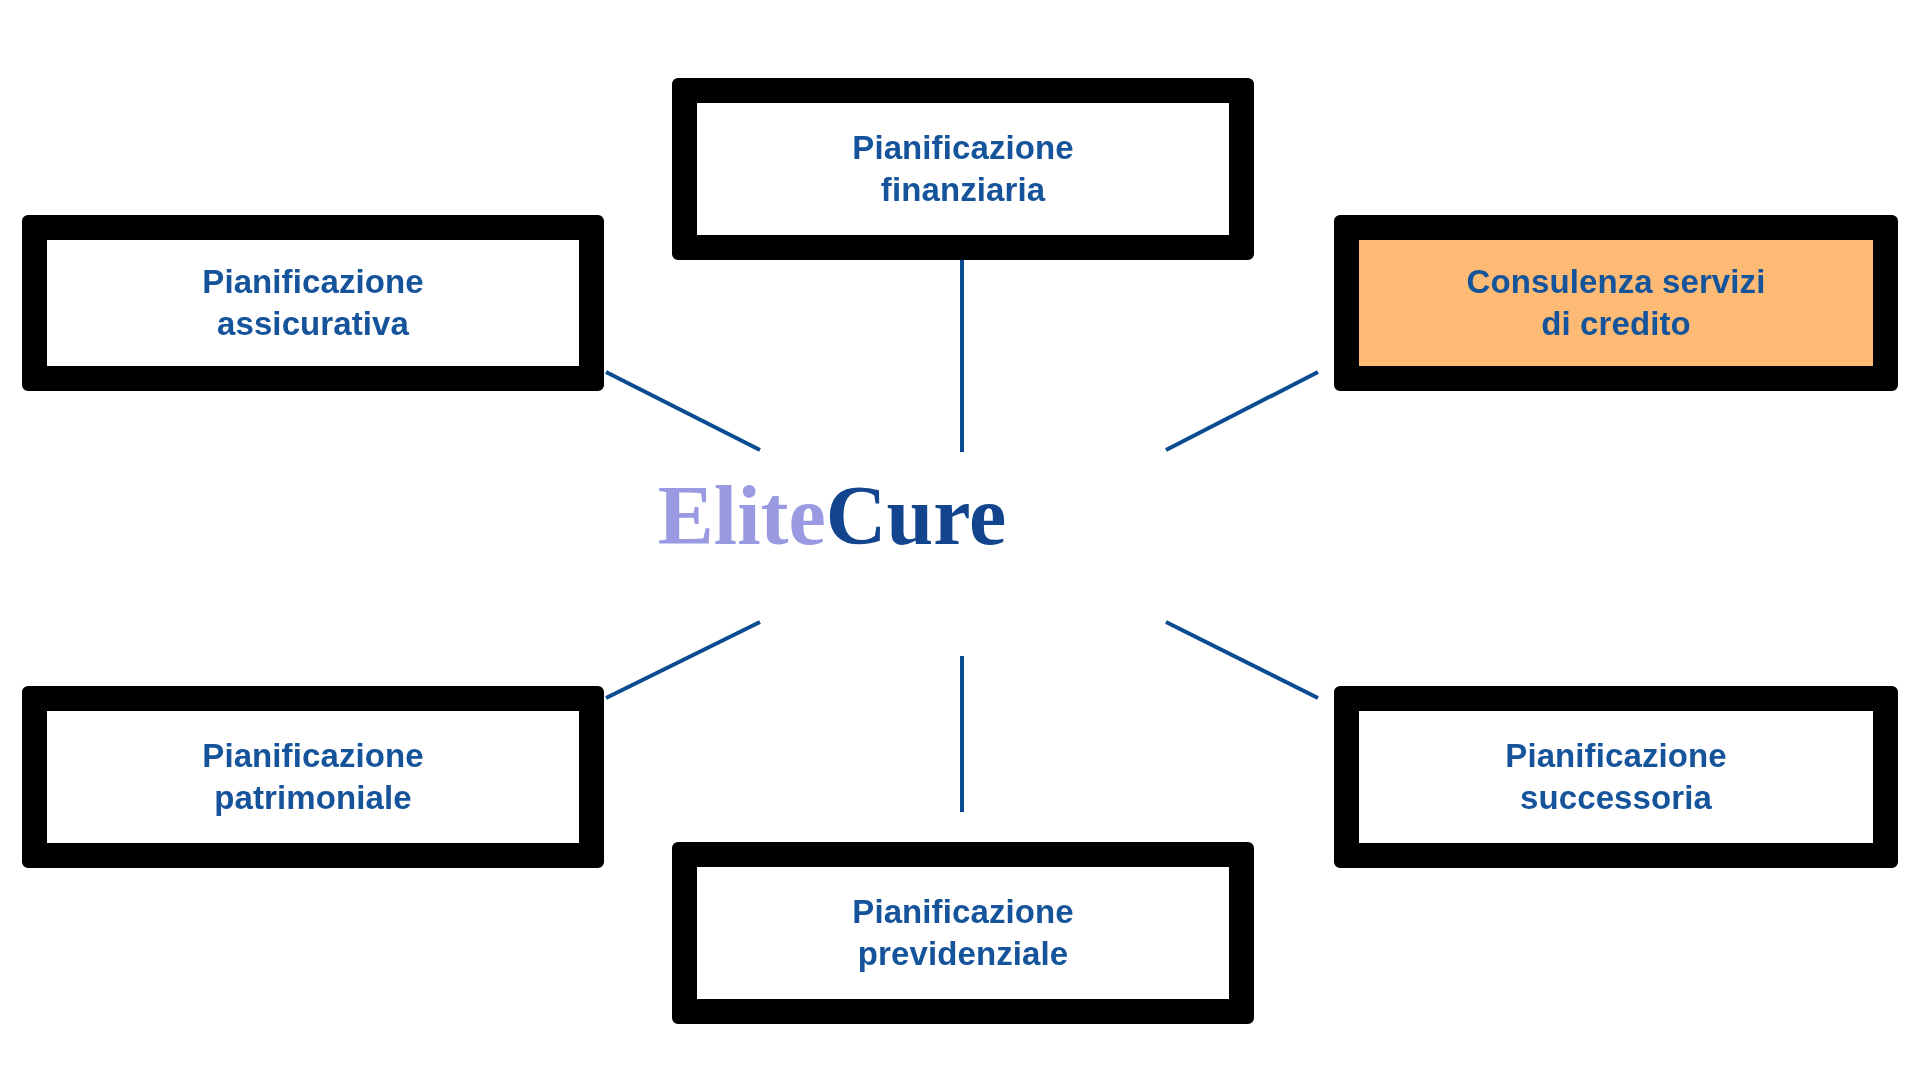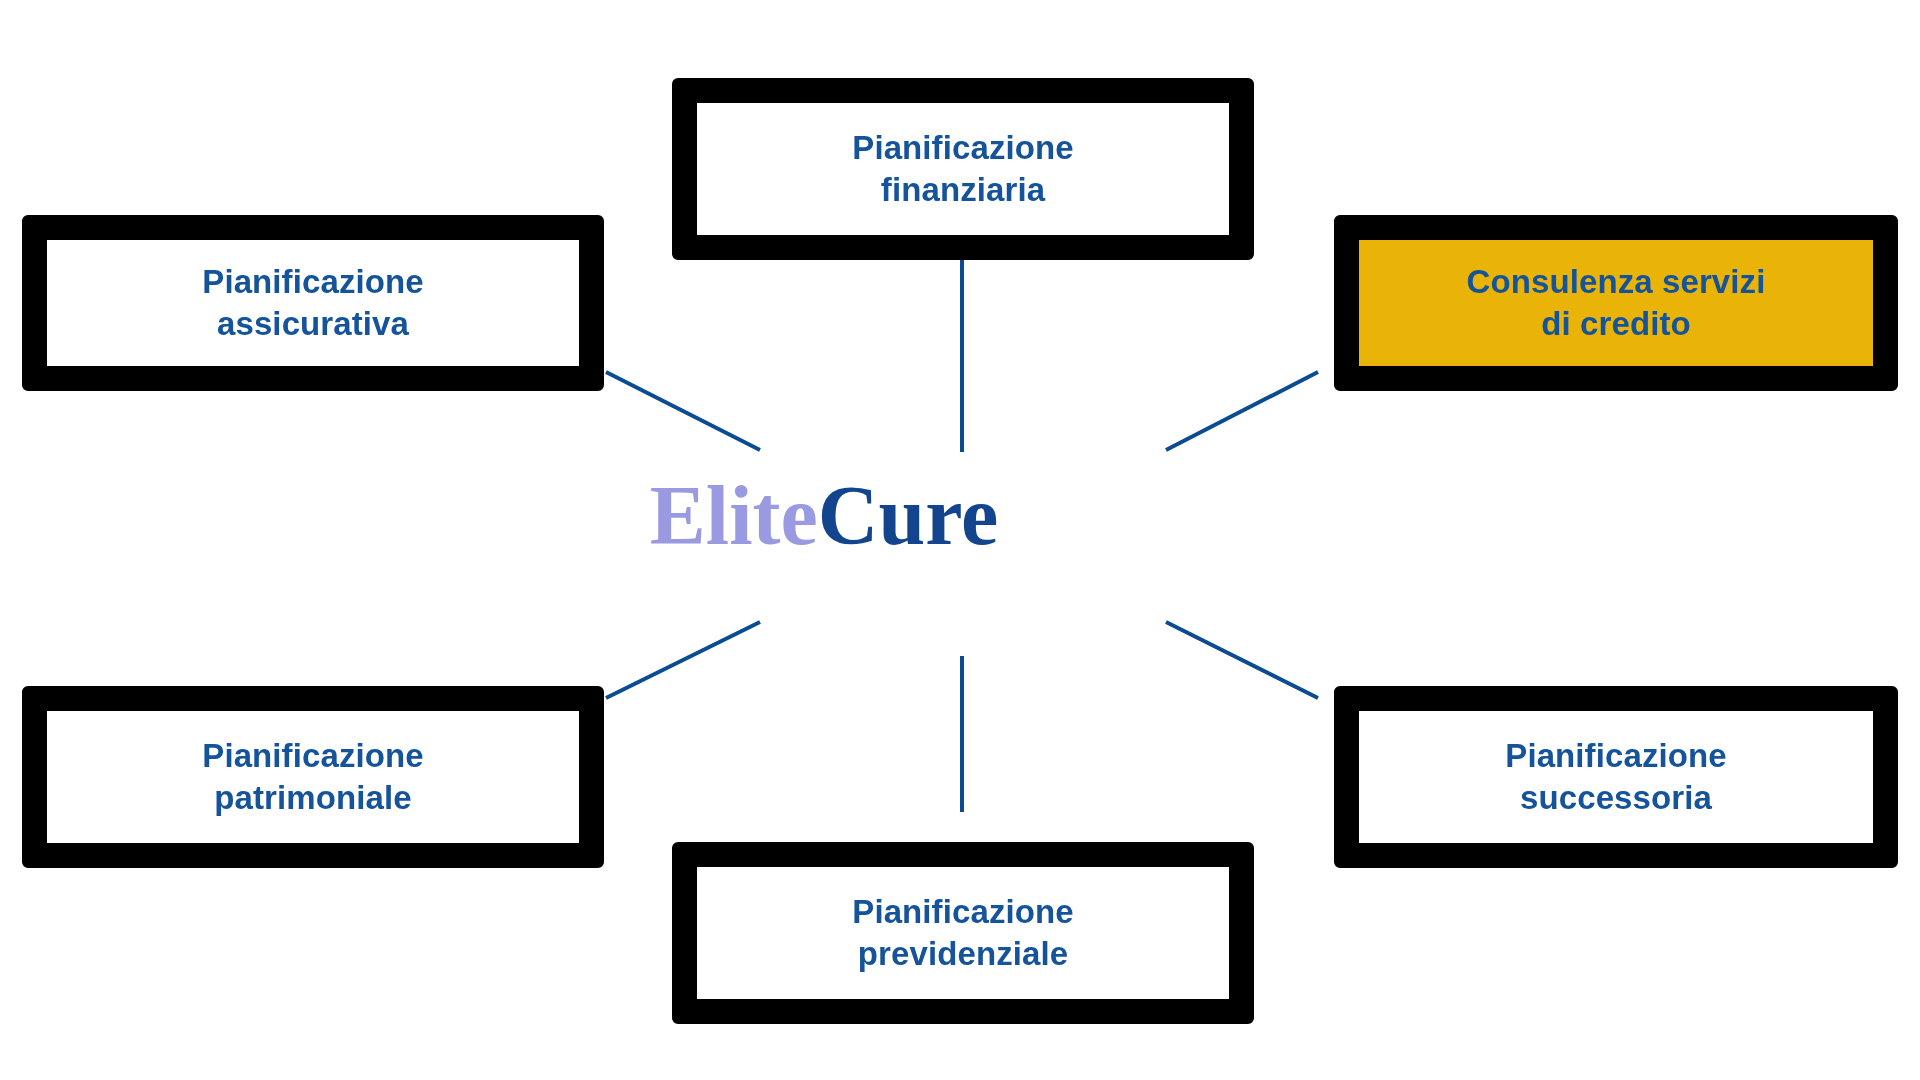--- a/index.html
+++ b/index.html
@@ -48,21 +48,21 @@
   
   #node-top          { left: 672px;  top: 78px;   width: 582px; height: 182px; }
   #node-top-left     { left: 22px;   top: 215px;  width: 582px; height: 176px; }
   #node-top-right    { left: 1334px; top: 215px;  width: 564px; height: 176px; }
   #node-bottom-left  { left: 22px;   top: 686px;  width: 582px; height: 182px; }
   #node-bottom-right { left: 1334px; top: 686px;  width: 564px; height: 182px; }
   #node-bottom       { left: 672px;  top: 842px;  width: 582px; height: 182px; }
 
   #brand {
     position: absolute;
-    left: 8px;
+    left: 16px;
     top: 474px;
     width: 1632px;
     text-align: center;
     font-family: "Liberation Serif", serif;
     font-weight: bold;
     font-size: 84px;
     line-height: 1;
     white-space: nowrap;
   }
   #brand .brand-a { color: #9A9AE2; }
@@ -85,21 +85,21 @@
   <div class="node" id="node-top" style="border-color: rgb(0, 0, 0); background: rgb(255, 255, 255);">
     <span class="node-label" style="color: rgb(21, 84, 154);">Pianificazione
 finanziaria</span>
   </div>
 
   <div class="node" id="node-top-left" style="border-color: rgb(0, 0, 0); background: rgb(255, 255, 255);">
     <span class="node-label" style="color: rgb(21, 84, 154);">Pianificazione
 assicurativa</span>
   </div>
 
-  <div class="node" id="node-top-right" style="border-color: rgb(0, 0, 0); background: #eab308;">
+  <div class="node" id="node-top-right" style="border-color: rgb(0, 0, 0); background: #fdba74;">
     <span class="node-label" style="color: rgb(21, 84, 154);">Consulenza servizi
 di credito</span>
   </div>
 
   <div class="node" id="node-bottom-left" style="border-color: rgb(0, 0, 0); background: rgb(255, 255, 255);">
     <span class="node-label" style="color: rgb(21, 84, 154);">Pianificazione
 patrimoniale</span>
   </div>
 
   <div class="node" id="node-bottom-right" style="border-color: rgb(0, 0, 0); background: rgb(255, 255, 255);">

